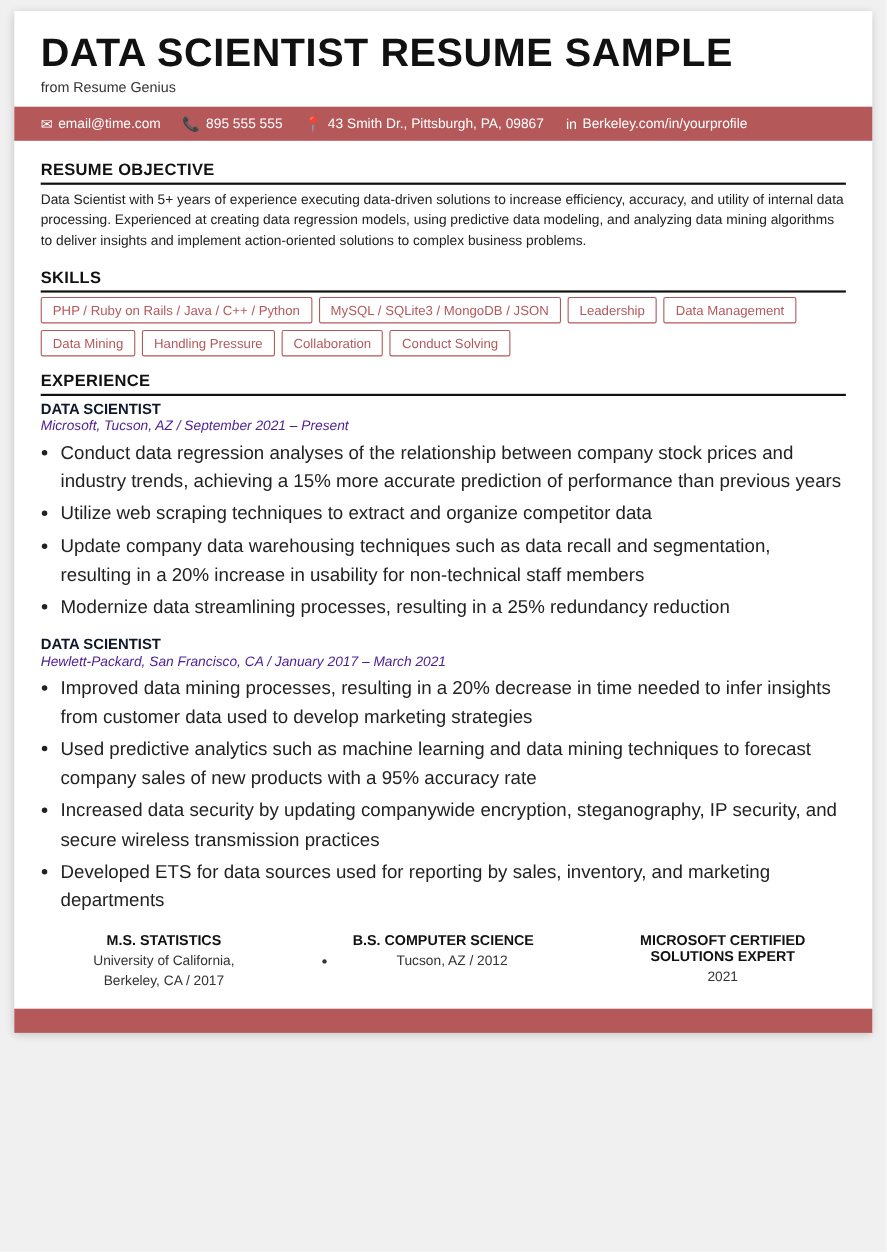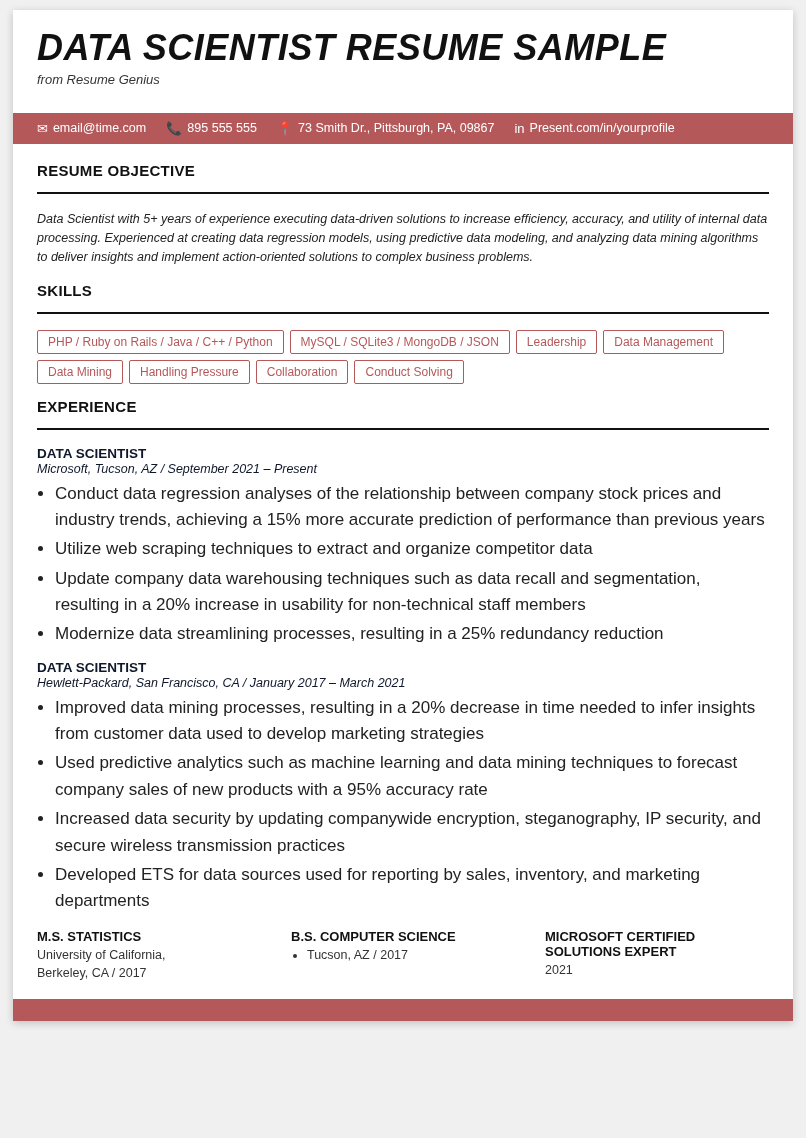--- a/index.html
+++ b/index.html
@@ -12,23 +12,22 @@
       min-height: 100vh;
       padding: 10px;
     }
     .page {
       width: 780px;
       background: #fff;
       box-shadow: 0 2px 8px rgba(0,0,0,0.2);
     }
     
     .header {
-      padding: 18px 24px 26px 24px;
+      padding: 18px 24px 10px 24px;
       border-bottom: none;
-      font-style: italic;
     }
     .header-title {
       font-size: 36px;
       font-weight: 900;
       color: #111;
       letter-spacing: 0.5px;
       line-height: 1.1;
       text-transform: uppercase;
     }
     .header-subtitle {
@@ -62,30 +61,29 @@
     
     .section {
       margin-bottom: 14px;
     }
     .section-title {
       font-size: 15px;
       font-weight: 900;
       text-transform: uppercase;
       color: #111;
       border-bottom: 2px solid #111;
-      padding-bottom: 13px;
-      margin-bottom: 16px;
+      padding-bottom: 3px;
+      margin-bottom: 4px;
       letter-spacing: 0.3px;
     }
     
     .objective-text {
       font-size: 12.5px;
       color: #222;
       line-height: 1.55;
-      font-style: italic;
     }
     
     .skills-container {
       display: flex;
       flex-wrap: wrap;
       gap: 6px;
       margin-top: 4px;
     }
     .skill-tag {
       border: 1.5px solid #b5585a;
@@ -102,38 +100,39 @@
     .job-title {
       font-size: 13.5px;
       font-weight: 900;
       text-transform: uppercase;
       color: #0f172a;
       margin-bottom: 1px;
     }
     .job-meta {
       font-size: 12.5px;
       font-style: italic;
-      color: #0f172a;
+      color: #4c1d95;
       margin-bottom: 5px;
     }
     .job-bullets {
       padding-left: 18px;
     }
     .job-bullets li {
       font-size: 17px;
       color: #222;
       line-height: 1.55;
       margin-bottom: 3px;
     }
     
     .education-grid {
       display: flex;
       gap: 30px;
       flex-wrap: wrap;
       margin-top: 4px;
+      text-align: center;
     }
     .edu-item {
       flex: 1;
       min-width: 160px;
     }
     .edu-degree {
       font-size: 13px;
       font-weight: 900;
       text-transform: uppercase;
       color: #111;
@@ -168,25 +167,25 @@
     <div class="contact-item">
       <span class="contact-icon">✉</span>
       <span>email@time.com</span>
     </div>
     <div class="contact-item">
       <span class="contact-icon">📞</span>
       <span>895 555 555</span>
     </div>
     <div class="contact-item">
       <span class="contact-icon">📍</span>
-      <span>73 Smith Dr., Pittsburgh, PA, 09867</span>
+      <span>43 Smith Dr., Pittsburgh, PA, 09867</span>
     </div>
     <div class="contact-item">
       <span class="contact-icon">in</span>
-      <span>Present.com/in/yourprofile</span>
+      <span>Berkeley.com/in/yourprofile</span>
     </div>
   </div>
 
   <div class="content">
 
     <div class="section">
       <div class="section-title">RESUME OBJECTIVE</div>
       <div class="objective-text">Data Scientist with 5+ years of experience executing data-driven solutions to increase efficiency, accuracy, and utility of internal data processing. Experienced at creating data regression models, using predictive data modeling, and analyzing data mining algorithms to deliver insights and implement action-oriented solutions to complex business problems.</div>
     </div>
 
@@ -236,21 +235,21 @@
             <div class="edu-degree">M.S. STATISTICS</div>
             <div class="edu-detail">
               <div>University of California,</div>
               <div>Berkeley, CA  /  2017</div>
             </div>
           </div>
           <div class="edu-item">
             <div class="edu-degree">B.S. COMPUTER SCIENCE</div>
             <div class="edu-detail">
               <ul>
-                <li>Tucson, AZ  /  2017</li>
+                <li>Tucson, AZ  /  2012</li>
               </ul>
             </div>
           </div>
           <div class="edu-item">
             <div class="edu-degree">MICROSOFT CERTIFIED SOLUTIONS EXPERT</div>
             <div class="edu-detail">
               <div>2021</div>
             </div>
           </div>
         </div>

